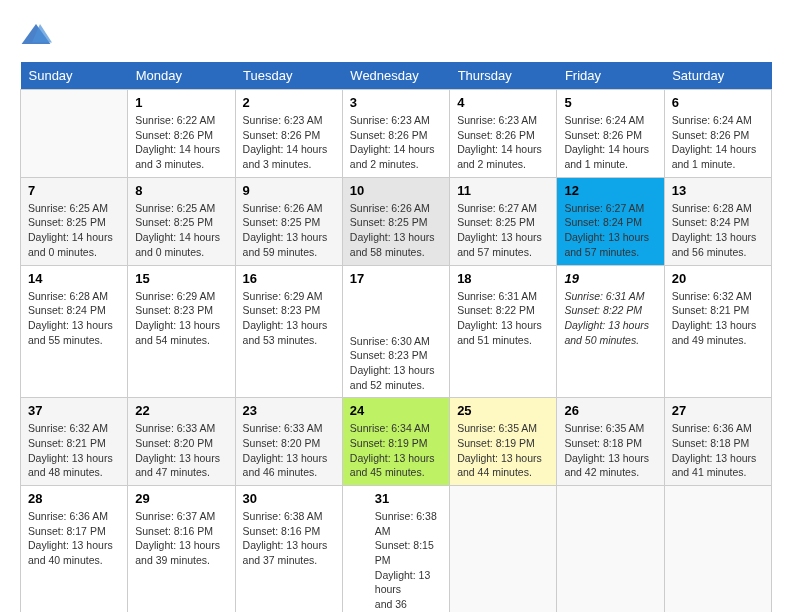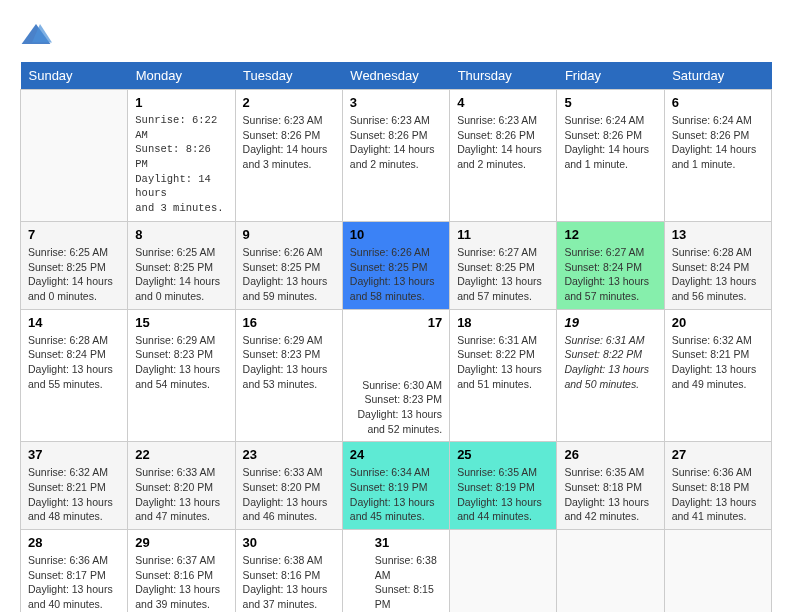--- a/index.html
+++ b/index.html
@@ -117,21 +117,21 @@
         <th>Thursday</th>
         <th>Friday</th>
         <th>Saturday</th>
       </tr>
   </thead>
   <tbody id="calendar-body">
   <tr>
         <td class="empty-cell"></td>
         <td style="background-color: rgb(255, 255, 255);">
           <span class="day-num">1</span>
-          <div class="day-info" style="white-space: pre-line; font-family: Liberation Mono, monospace;">Sunrise: 6:22 AM
+          <div class="day-info" style="white-space: pre-line;">Sunrise: 6:22 AM
 Sunset: 8:26 PM
 Daylight: 14 hours
 and 3 minutes.</div>
         </td>
         <td style="background-color: rgb(255, 255, 255);">
           <span class="day-num">2</span>
           <div class="day-info" style="white-space: pre-line;">Sunrise: 6:23 AM
 Sunset: 8:26 PM
 Daylight: 14 hours
 and 3 minutes.</div>
@@ -180,35 +180,35 @@
 Daylight: 14 hours
 and 0 minutes.</div>
         </td>
         <td style="background-color: rgb(245, 245, 245);">
           <span class="day-num">9</span>
           <div class="day-info" style="white-space: pre-line;">Sunrise: 6:26 AM
 Sunset: 8:25 PM
 Daylight: 13 hours
 and 59 minutes.</div>
         </td>
-        <td style="background-color: #3b82f6;">
+        <td style="background-color: #e5e5e5;">
           <span class="day-num">10</span>
           <div class="day-info" style="white-space: pre-line;">Sunrise: 6:26 AM
 Sunset: 8:25 PM
 Daylight: 13 hours
 and 58 minutes.</div>
         </td>
         <td style="background-color: rgb(245, 245, 245);">
           <span class="day-num">11</span>
           <div class="day-info" style="white-space: pre-line;">Sunrise: 6:27 AM
 Sunset: 8:25 PM
 Daylight: 13 hours
 and 57 minutes.</div>
         </td>
-        <td style="background-color: #86efac;">
+        <td style="background-color: #0ea5e9;">
           <span class="day-num">12</span>
           <div class="day-info" style="white-space: pre-line;">Sunrise: 6:27 AM
 Sunset: 8:24 PM
 Daylight: 13 hours
 and 57 minutes.</div>
         </td>
         <td style="background-color: rgb(245, 245, 245);">
           <span class="day-num">13</span>
           <div class="day-info" style="white-space: pre-line;">Sunrise: 6:28 AM
 Sunset: 8:24 PM
@@ -231,21 +231,21 @@
 Daylight: 13 hours
 and 54 minutes.</div>
         </td>
         <td style="background-color: rgb(255, 255, 255);">
           <span class="day-num">16</span>
           <div class="day-info" style="white-space: pre-line;">Sunrise: 6:29 AM
 Sunset: 8:23 PM
 Daylight: 13 hours
 and 53 minutes.</div>
         </td>
-        <td style="background-color: rgb(255, 255, 255); text-align: right;">
+        <td style="background-color: rgb(255, 255, 255);">
           <span class="day-num">17</span>
           <div class="day-info" style="white-space: pre-line; margin-top: 48px;">Sunrise: 6:30 AM
 Sunset: 8:23 PM
 Daylight: 13 hours
 and 52 minutes.</div>
         </td>
         <td style="background-color: rgb(255, 255, 255);">
           <span class="day-num">18</span>
           <div class="day-info" style="white-space: pre-line;">Sunrise: 6:31 AM
 Sunset: 8:22 PM
@@ -282,28 +282,28 @@
 Daylight: 13 hours
 and 47 minutes.</div>
         </td>
         <td style="background-color: rgb(245, 245, 245);">
           <span class="day-num">23</span>
           <div class="day-info" style="white-space: pre-line;">Sunrise: 6:33 AM
 Sunset: 8:20 PM
 Daylight: 13 hours
 and 46 minutes.</div>
         </td>
-        <td style="background-color: #5eead4;">
+        <td style="background-color: #bef264;">
           <span class="day-num">24</span>
           <div class="day-info" style="white-space: pre-line;">Sunrise: 6:34 AM
 Sunset: 8:19 PM
 Daylight: 13 hours
 and 45 minutes.</div>
         </td>
-        <td style="background-color: #5eead4;">
+        <td style="background-color: #fef9c3;">
           <span class="day-num">25</span>
           <div class="day-info" style="white-space: pre-line;">Sunrise: 6:35 AM
 Sunset: 8:19 PM
 Daylight: 13 hours
 and 44 minutes.</div>
         </td>
         <td style="background-color: rgb(245, 245, 245);">
           <span class="day-num">26</span>
           <div class="day-info" style="white-space: pre-line;">Sunrise: 6:35 AM
 Sunset: 8:18 PM

